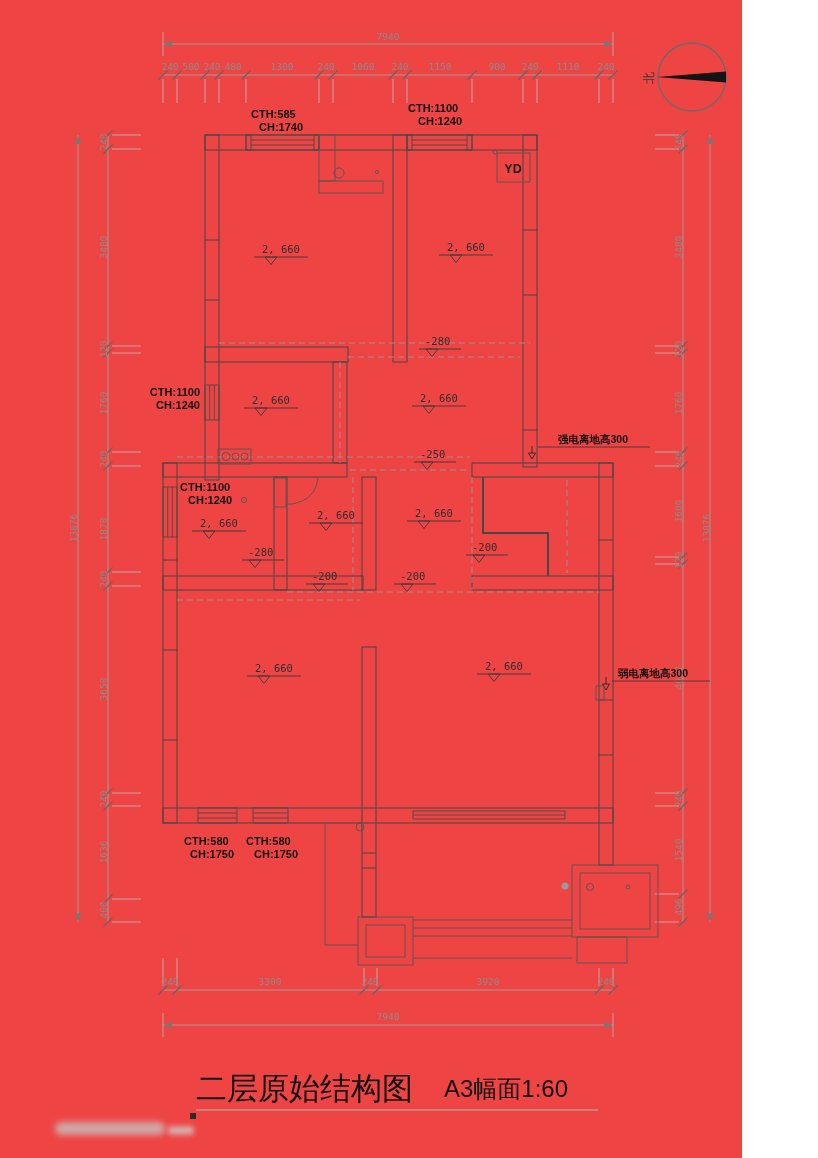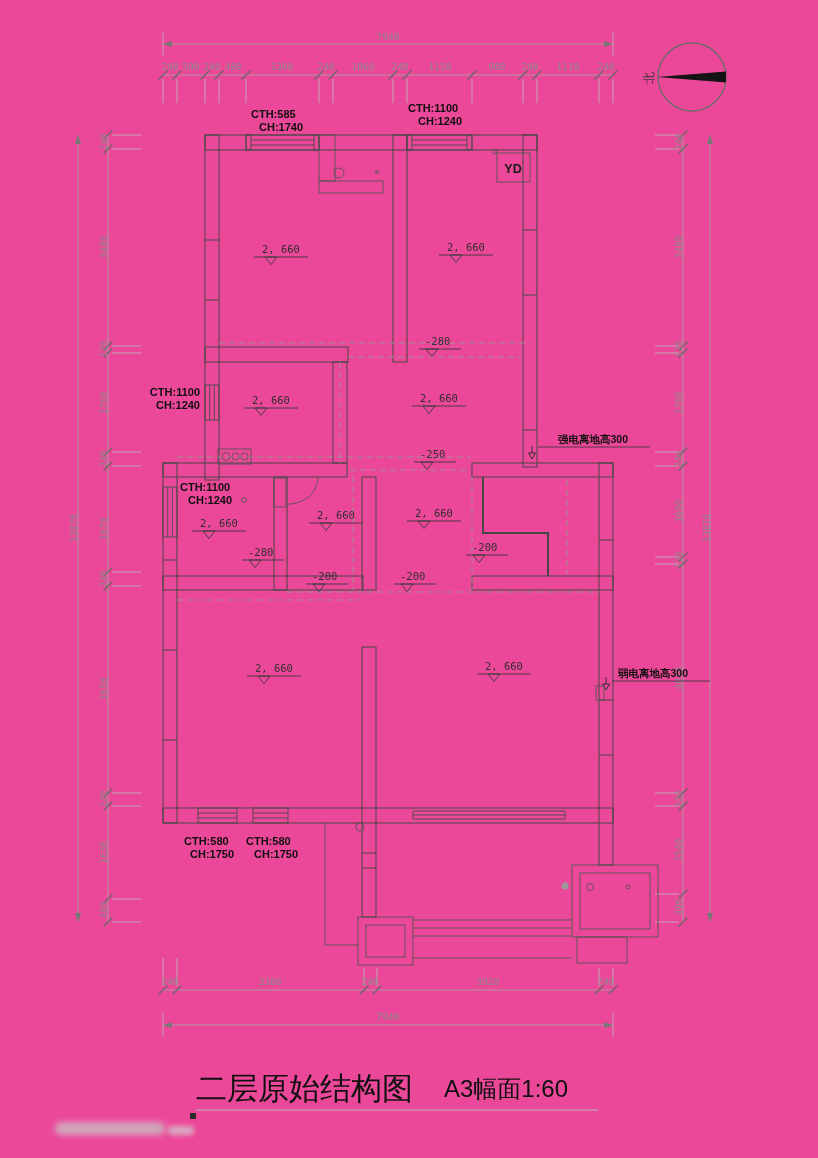--- a/index.html
+++ b/index.html
@@ -1,16 +1,16 @@
 <!DOCTYPE html>
 <html><head>
 <meta charset="utf-8">
 <style>
   html,body{margin:0;padding:0;background:#ffffff;}
-  .page{position:relative;width:818px;height:1158px;background:#ec4899;overflow:hidden;
+  .page{position:relative;width:742px;height:1158px;background:#ef4444;overflow:hidden;
         font-family:"Liberation Sans", sans-serif;}
   svg{position:absolute;left:0;top:0;}
   svg text{font-family:"DejaVu Sans Mono","Liberation Mono",monospace;}
   .dim{font-size:9.5px;fill:#8a8a8a;letter-spacing:0px;}
   .lvl{font-size:10.5px;fill:#2f2f2f;}
   .drop{font-size:10.5px;fill:#2f2f2f;}
   .cth{font-size:11px;font-weight:bold;fill:#0f0f0f;font-family:"Liberation Sans",sans-serif;}
   .note{font-size:10.5px;font-weight:bold;fill:#0f0f0f;font-family:"Liberation Sans",sans-serif;}
   .yd{font-size:12.5px;font-weight:bold;fill:#1a1a1a;font-family:"Liberation Sans",sans-serif;}
   .north{font-size:12px;fill:#333;font-family:"Liberation Sans",sans-serif;}

